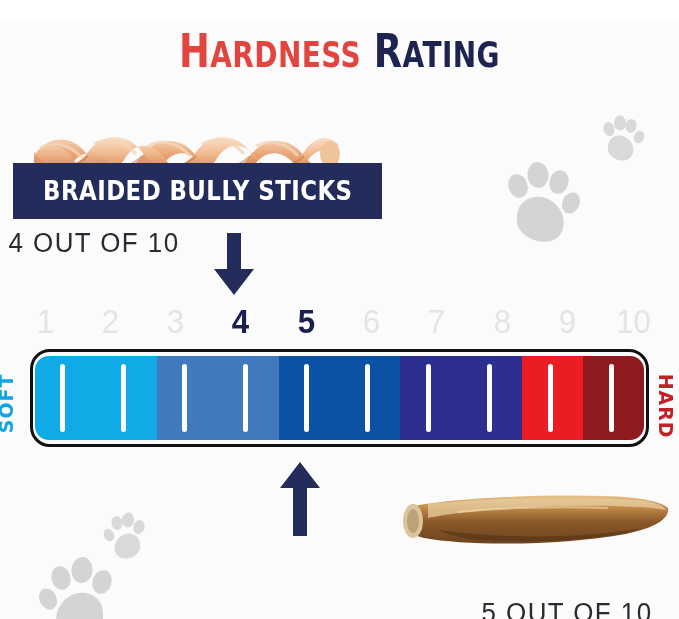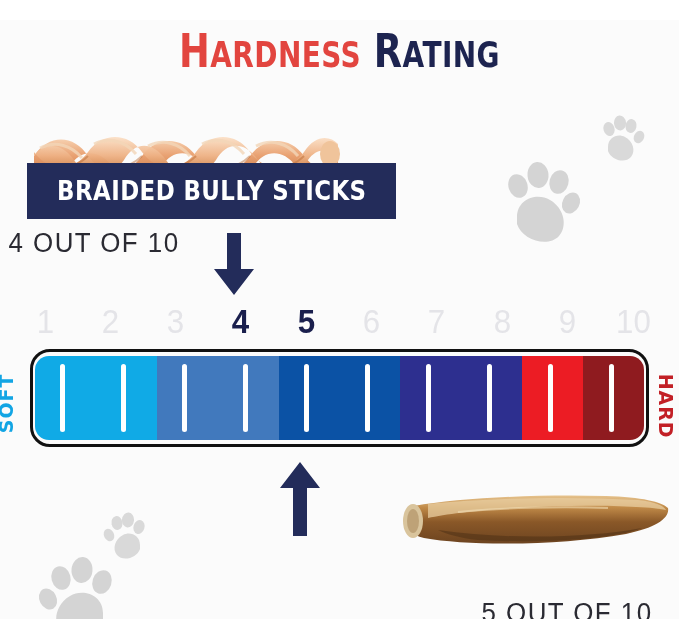--- a/index.html
+++ b/index.html
@@ -73,21 +73,21 @@
   .banner .banner-label {
     color: #ffffff;
     font-family: "DejaVu Sans", sans-serif;
     font-weight: bold;
     font-size: 26px;
     letter-spacing: 0.5px;
     white-space: nowrap;
     transform: scaleX(0.88);
   }
   #banner-braided {
-    left: 27px;
+    left: 13px;
     top: 143px;
     width: 369px;
     height: 56px;
   }
   #banner-jumbo {
     left: 282px;
     top: 512px;
     width: 382px;
     height: 56px;
   }

